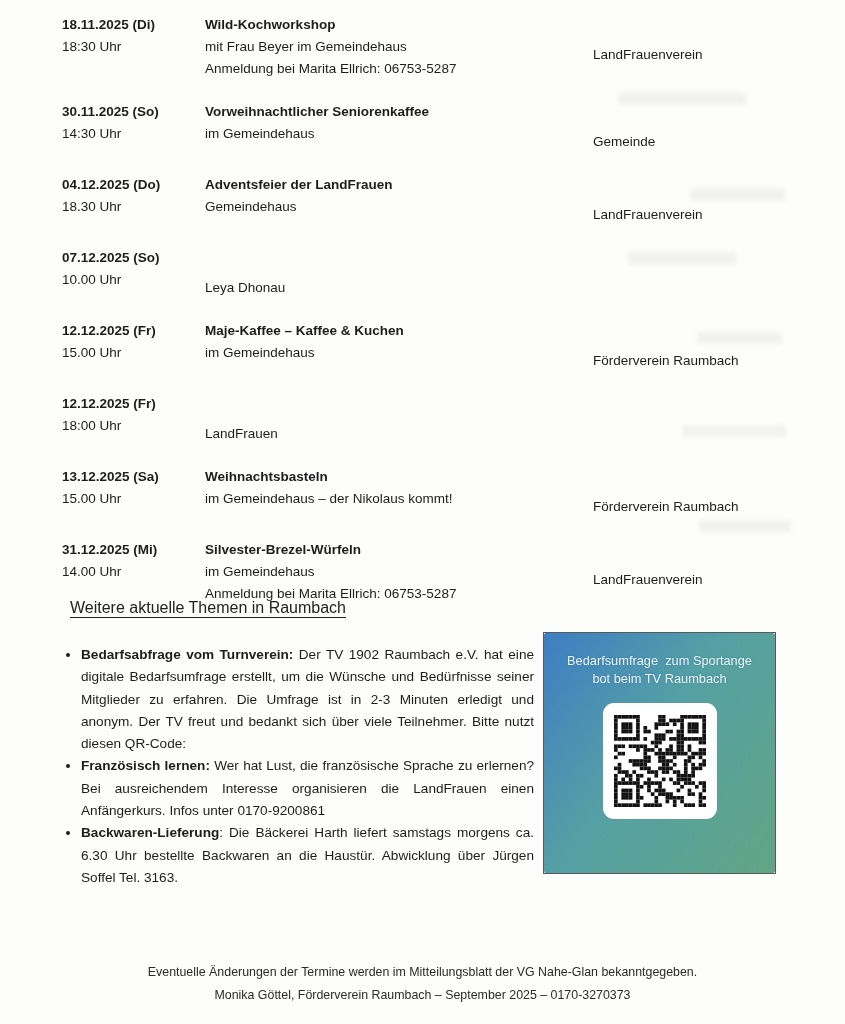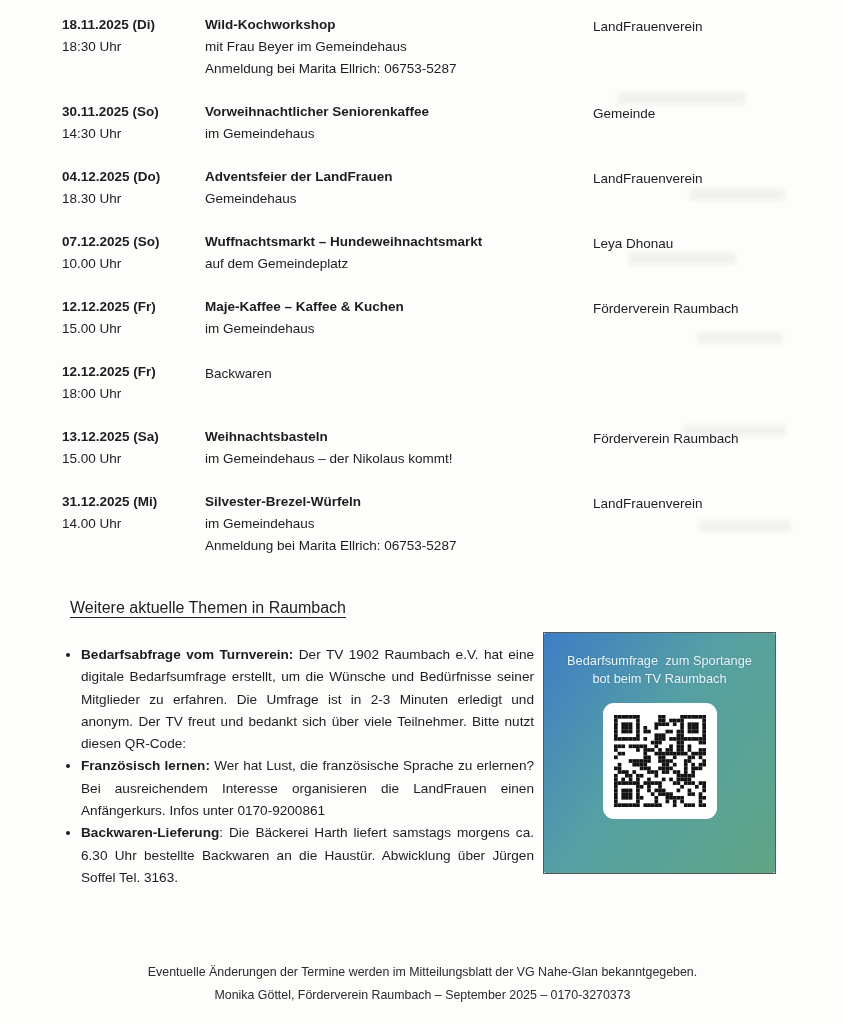--- a/index.html
+++ b/index.html
@@ -14,21 +14,21 @@
   }
   
   .events{position:absolute;left:62px;top:14px;right:30px;}
   .event{
     display:grid;
     grid-template-columns:143px 388px 1fr;
     margin-bottom:21px;
     font-size:13.5px;line-height:22px;
   }
   .event .date,.event .title{font-weight:bold;}
-  .event .col-org{padding-top:2px;}
+  .event .col-org{padding-top:2px;margin-top:28px;}
   
   .topics{position:absolute;left:62px;top:599px;width:472px;}
   .topics h2{
     margin:0 0 27px 8px;
     font-size:16px;font-weight:400;
     text-decoration:underline;
     text-underline-offset:4px;
     color:#222;
   }
   .topics ul{margin:0;padding-left:19px;list-style:disc;}
@@ -124,45 +124,41 @@
         <div class="detail">Gemeindehaus</div>
       </div>
       <div class="col-org">LandFrauenverein</div>
     </div>
 
     <div class="event">
       <div class="col-date">
         <div class="date">07.12.2025 (So)</div>
         <div class="time">10.00 Uhr</div>
       </div>
-      <div class="col-desc">
-        <div class="title">Wuffnachtsmarkt – Hundeweihnachtsmarkt</div>
-        <div class="detail">auf dem Gemeindeplatz</div>
-      </div>
       <div class="col-org">Leya Dhonau</div>
     </div>
 
     <div class="event">
       <div class="col-date">
         <div class="date">12.12.2025 (Fr)</div>
         <div class="time">15.00 Uhr</div>
       </div>
       <div class="col-desc">
         <div class="title">Maje-Kaffee – Kaffee &amp; Kuchen</div>
         <div class="detail">im Gemeindehaus</div>
       </div>
       <div class="col-org">Förderverein Raumbach</div>
     </div>
 
     <div class="event">
       <div class="col-date">
         <div class="date">12.12.2025 (Fr)</div>
         <div class="time">18:00 Uhr</div>
       </div>
-      <div class="col-org">Backwaren</div>
+      <div class="col-org">LandFrauen</div>
     </div>
 
     <div class="event">
       <div class="col-date">
         <div class="date">13.12.2025 (Sa)</div>
         <div class="time">15.00 Uhr</div>
       </div>
       <div class="col-desc">
         <div class="title">Weihnachtsbasteln</div>
         <div class="detail">im Gemeindehaus – der Nikolaus kommt!</div>

